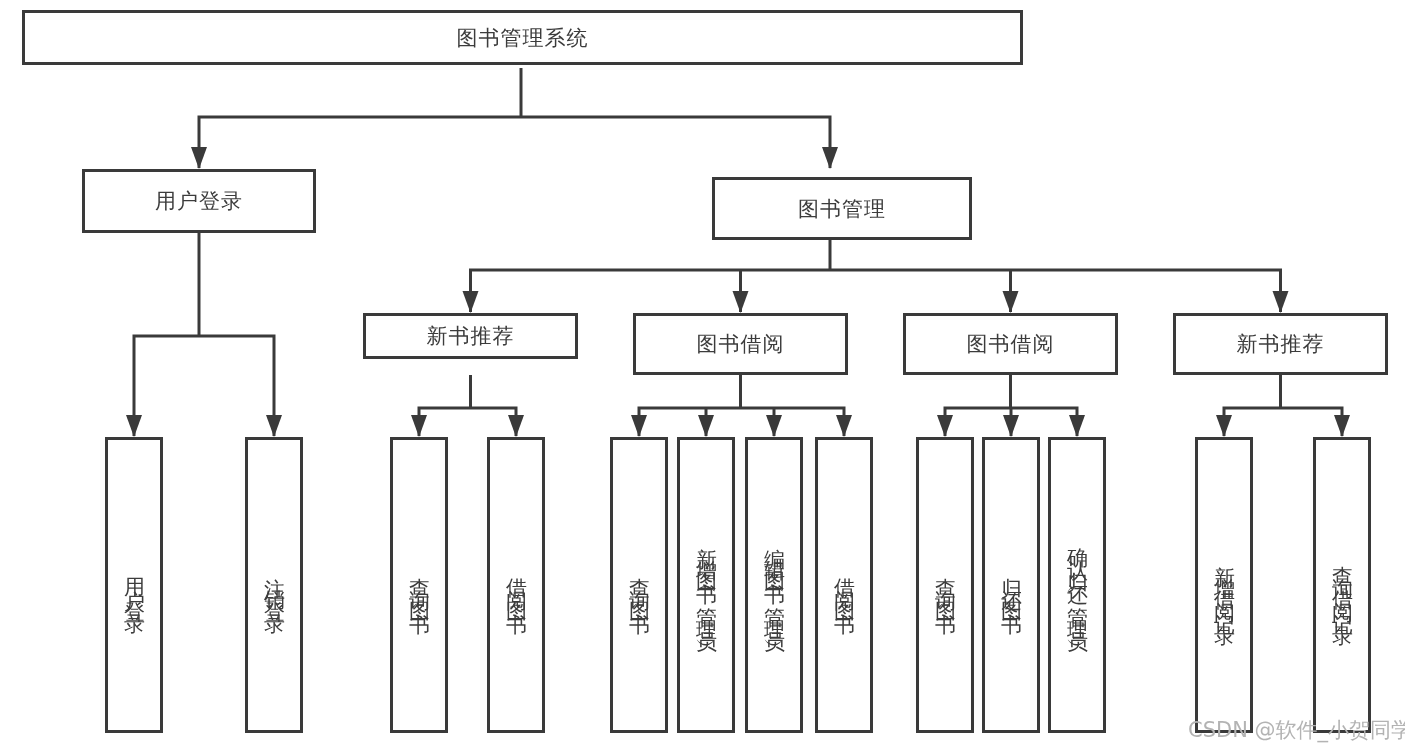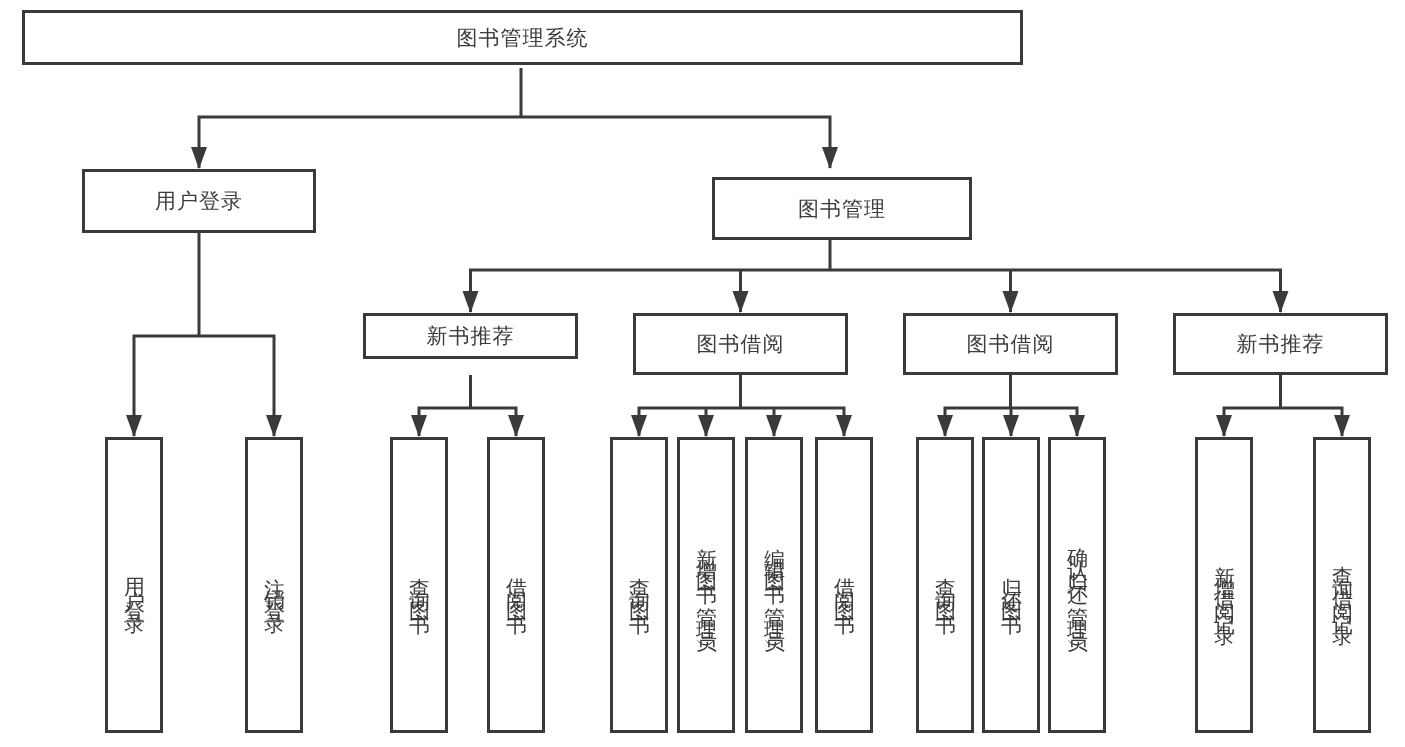--- a/index.html
+++ b/index.html
@@ -194,14 +194,15 @@
     <span>确认归还（管理员）</span>
   </div>
 
   <div class="vnode" style="left:1195px; top:437px; width:58px; height:296px;">
     <span>新增借阅记录</span>
   </div>
   <div class="vnode" style="left:1313px; top:437px; width:58px; height:296px;">
     <span>查询借阅记录</span>
   </div>
 
+  <div class="watermark">CSDN @软件_小贺同学</div>
 
 </div>
 
 </body></html>

